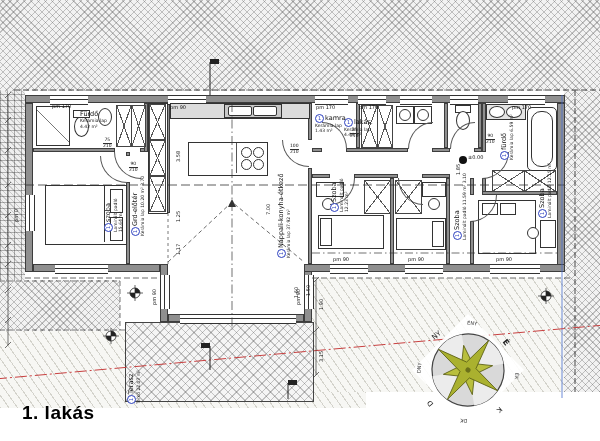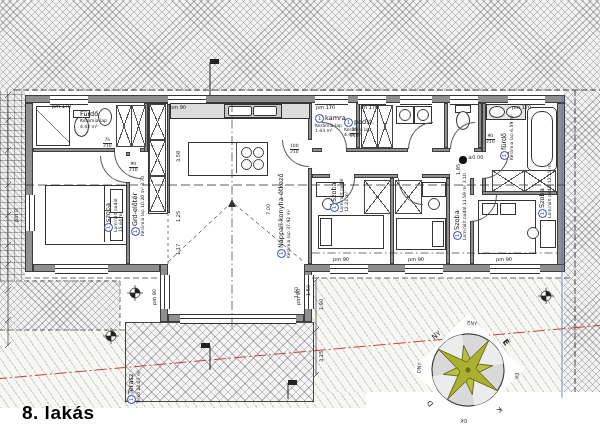--- a/index.html
+++ b/index.html
@@ -259,21 +259,21 @@
     <div class="rname">Fürdő</div>
     <div class="rsub">Kerámia lap</div>
     <div class="rsub">4.42 m²</div>
   </div>
   <div class="lbl" style="left:315px;top:114px;">
     <div class="rname"><span class="badge">1</span><span>kamra</span></div>
     <div class="rsub">Kerámia lap</div>
     <div class="rsub">1.43 m²</div>
   </div>
   <div class="lbl" style="left:344px;top:118px;">
-    <div class="rname"><span class="badge">1</span><span>padló.</span></div>
+    <div class="rname"><span class="badge">1</span><span>lakás.</span></div>
     <div class="rsub">Kerámia lap</div>
     <div class="rsub">4.44 m²</div>
   </div>
 
   <div class="lbl rot" style="left:104px;top:232px;">
     <div class="rname"><span class="badge">1</span><span>szoba</span></div>
     <div class="rsub">Laminált padló</div>
     <div class="rsub">15.64 m²</div>
   </div>
   <div class="lbl rot" style="left:131px;top:236px;">
@@ -364,14 +364,14 @@
     <text x="94" y="32" font-size="8" font-weight="bold" fill="#222" text-anchor="middle" transform="rotate(50,94,32)">É</text>
     <text x="105" y="64" font-size="5" fill="#333" text-anchor="middle" transform="rotate(95,105,64)">ÉK</text>
     <text x="88" y="96" font-size="7" fill="#222" text-anchor="middle" transform="rotate(140,88,96)">K</text>
     <text x="54" y="107" font-size="5" fill="#333" text-anchor="middle" transform="rotate(185,54,107)">DK</text>
     <text x="22" y="90" font-size="7" fill="#222" text-anchor="middle" transform="rotate(230,22,90)">D</text>
     <text x="11" y="56" font-size="5" fill="#333" text-anchor="middle" transform="rotate(275,11,56)">DNY</text>
     <text x="28" y="25" font-size="7" fill="#222" text-anchor="middle" transform="rotate(320,28,25)">NY</text>
     <text x="62" y="13" font-size="5" fill="#333" text-anchor="middle" transform="rotate(5,62,13)">ÉNY</text>
   </svg>
 
-  <div class="title" style="left:22px;top:402px;">8. lakás</div>
+  <div class="title" style="left:22px;top:402px;">1. lakás</div>
 </div>
 
 </body></html>

